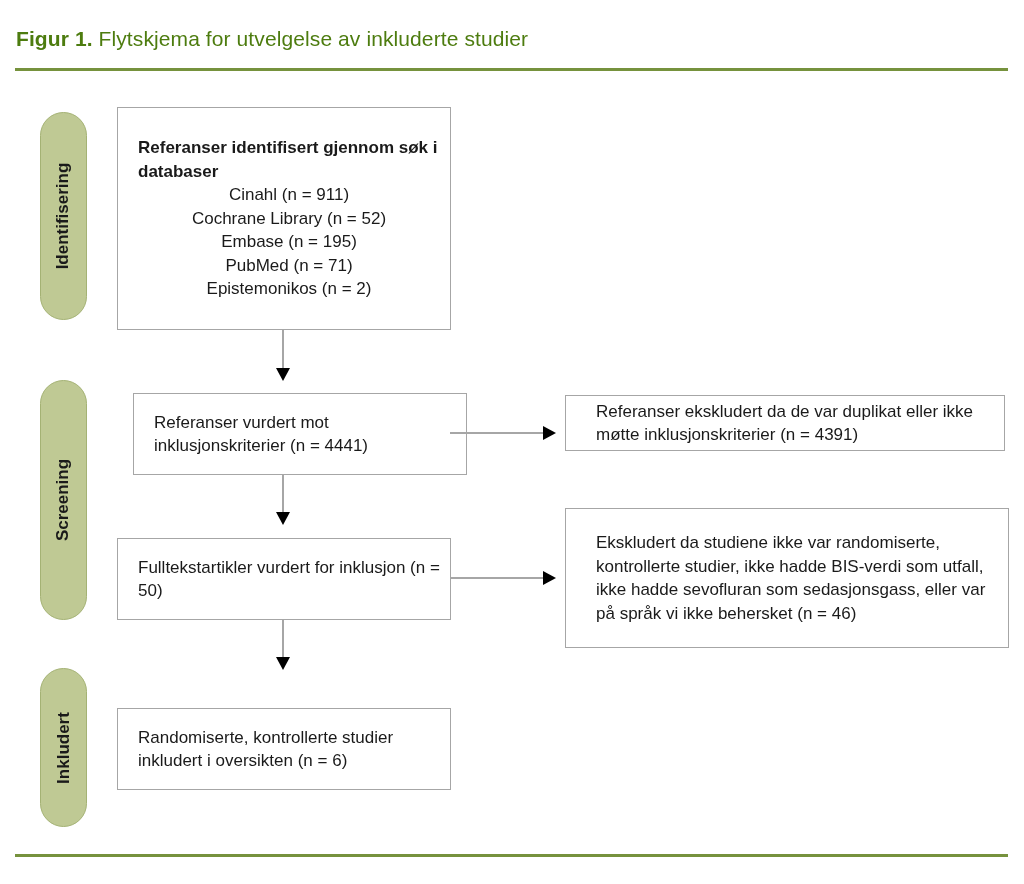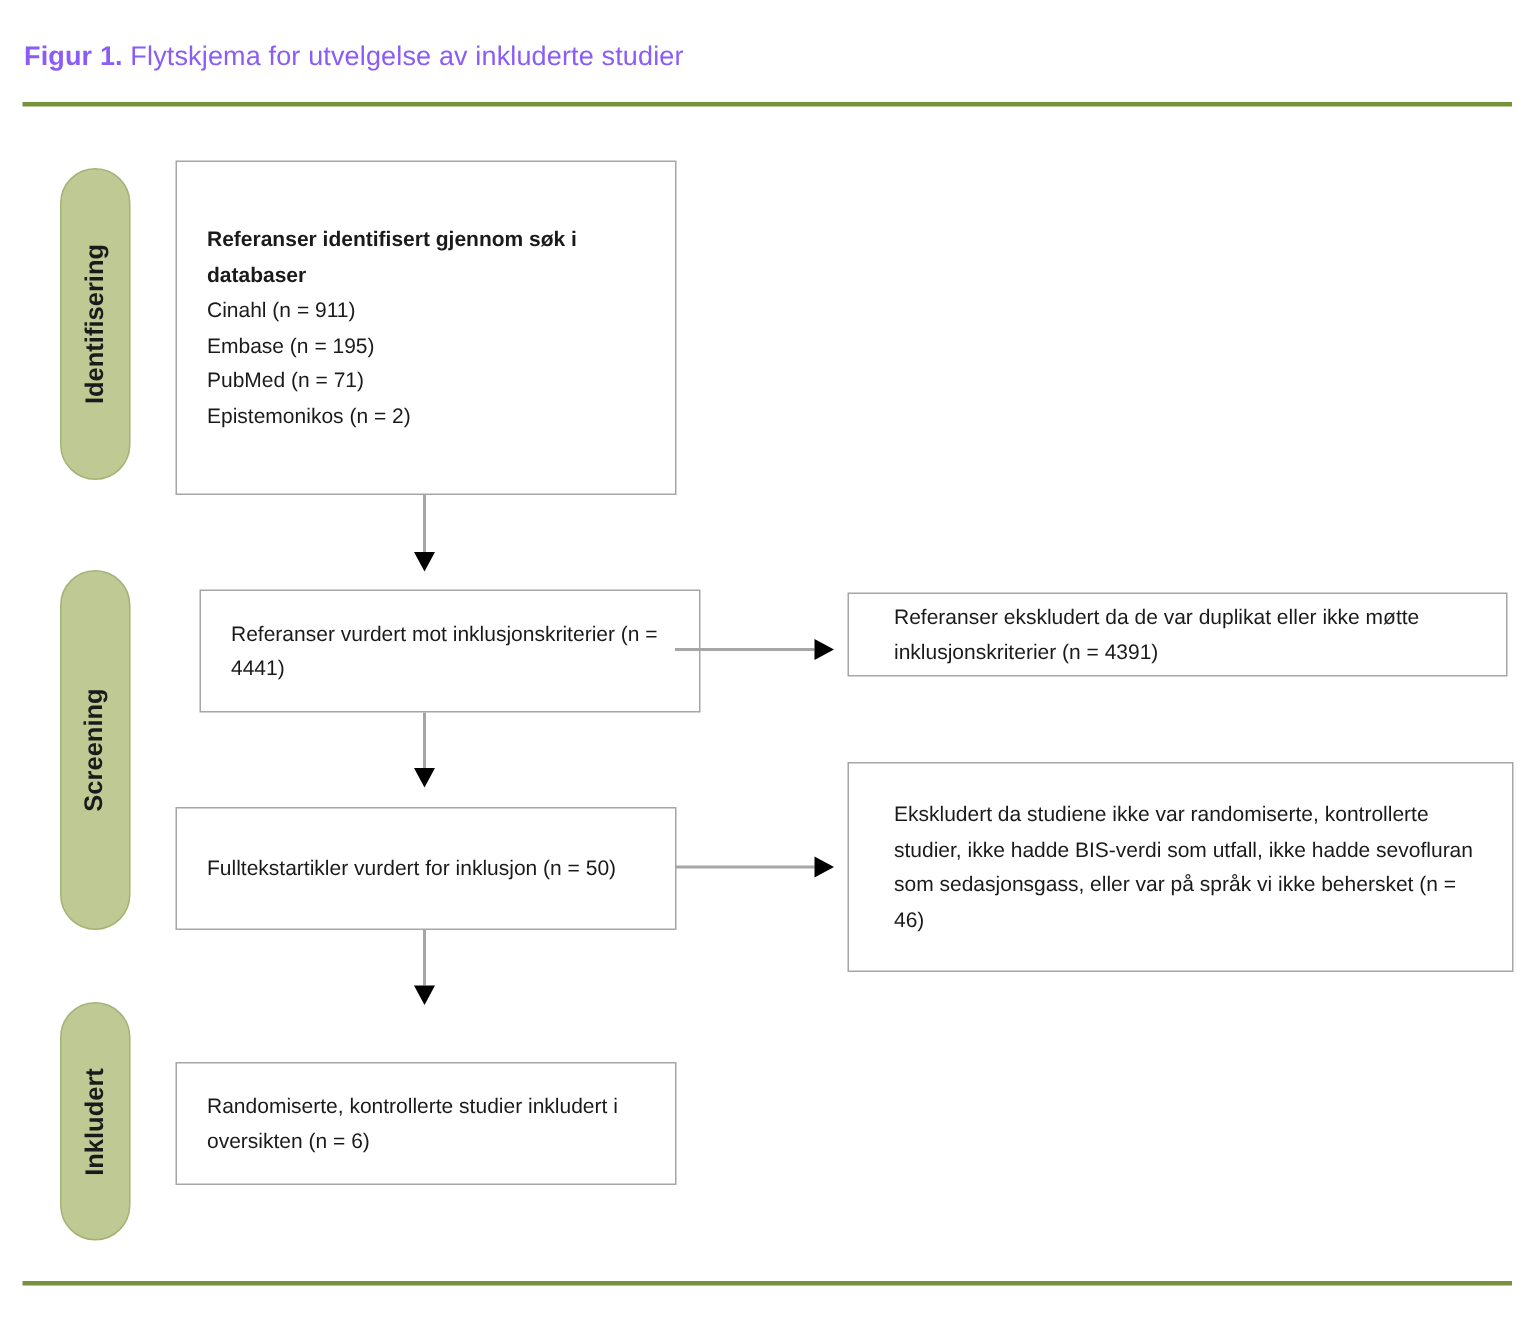--- a/index.html
+++ b/index.html
@@ -10,23 +10,23 @@
     height: 884px;
     background: #ffffff;
     font-family: "Liberation Sans", sans-serif;
     color: var(--text, #1a1a1a);
     overflow: hidden;
   }
   .title {
     position: absolute;
     left: 16px;
     top: 27px;
-    font-size: 18px;
+    font-size: 21px;
     letter-spacing: 0.1px;
-    color: #8b5cf6;
+    color: #4d7c0f;
     white-space: nowrap;
   }
   .title .title-bold { font-weight: bold; }
   .rule {
     position: absolute;
     left: 15px;
     width: 993px;
     height: 3px;
     background: var(--rule-green, #76923D);
   }
@@ -54,25 +54,26 @@
     font-weight: bold;
     font-size: 17px;
     color: #1a1a1a;
   }
 
   
   .fbox {
     position: absolute;
     background: #ffffff;
     border: 1.5px solid var(--box-border, #A6A6A6);
-    font-size: 14px;
+    font-size: 17px;
     line-height: 23.5px;
     display: flex;
     flex-direction: column;
     justify-content: center;
+    align-items: center;
   }
   .fbox-identified { left: 117px; top: 107px; width: 334px; height: 223px; padding: 6px 10px 6px 20px; }
   .fbox-screened   { left: 117px; top: 393px; width: 334px; height: 82px;  padding: 4px 10px 4px 20px; margin-left: 16px; }
   .fbox-excluded1  { left: 565px; top: 395px; width: 440px; height: 56px;  padding: 4px 12px 4px 30px; }
   .fbox-fulltext   { left: 117px; top: 538px; width: 334px; height: 82px;  padding: 4px 10px 4px 20px; }
   .fbox-excluded2  { left: 565px; top: 508px; width: 444px; height: 140px; padding: 4px 14px 4px 30px; }
   .fbox-included   { left: 117px; top: 708px; width: 334px; height: 82px;  padding: 4px 10px 4px 20px; }
   .fbox-heading { font-weight: bold; }
 
   
@@ -119,20 +120,21 @@
   <div class="band band-2">
     <span class="band-label">Screening</span>
   </div>
   <div class="band band-3">
     <span class="band-label">Inkludert</span>
   </div>
 
   <div class="fbox fbox-identified">
     <div class="fbox-heading">Referanser identifisert gjennom søk i databaser</div>
     <div>Cinahl (n = 911)</div>
+    <div>Cochrane Library (n = 52)</div>
     <div>Embase (n = 195)</div>
     <div>PubMed (n = 71)</div>
     <div>Epistemonikos (n = 2)</div>
   </div>
 
   <div class="fbox fbox-screened">
     <div>Referanser vurdert mot inklusjonskriterier (n = 4441)</div>
   </div>
 
   <div class="fbox fbox-excluded1">

